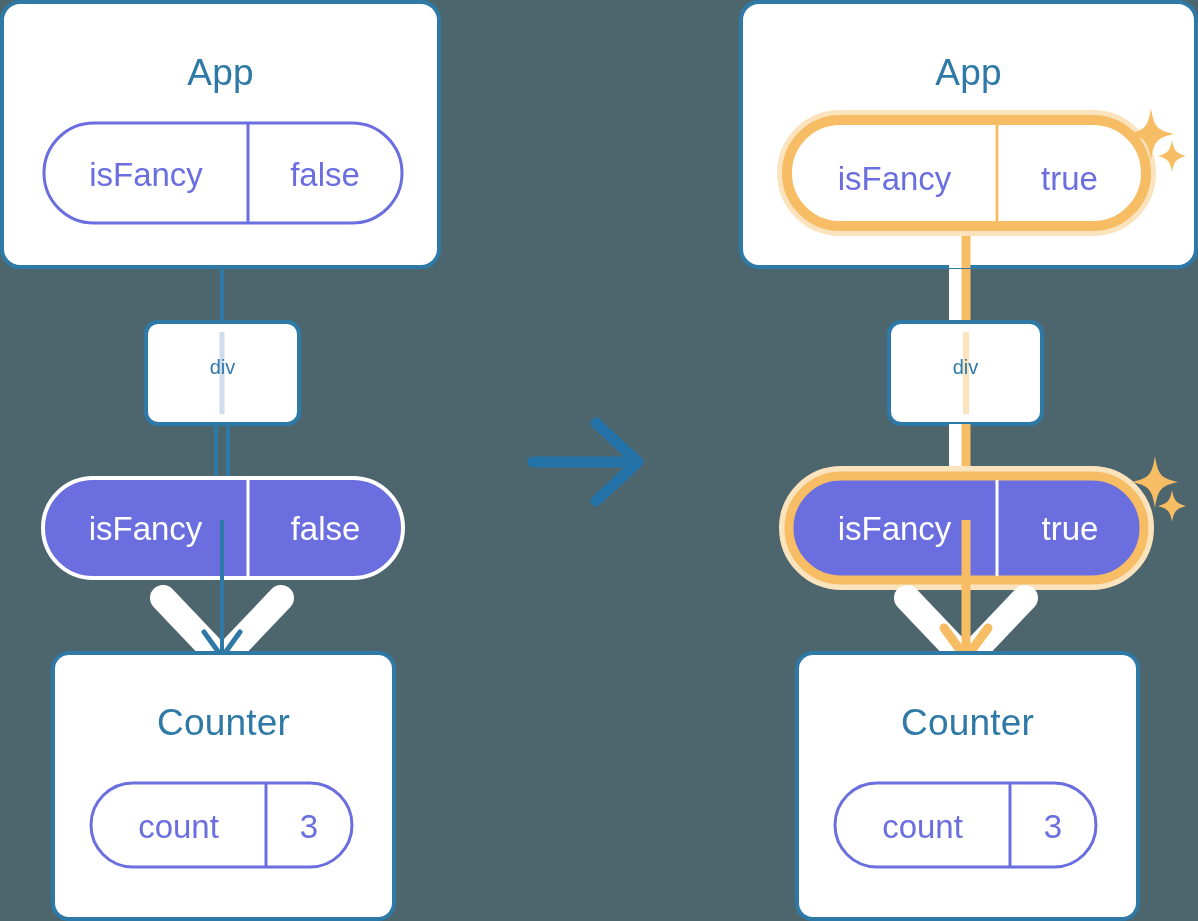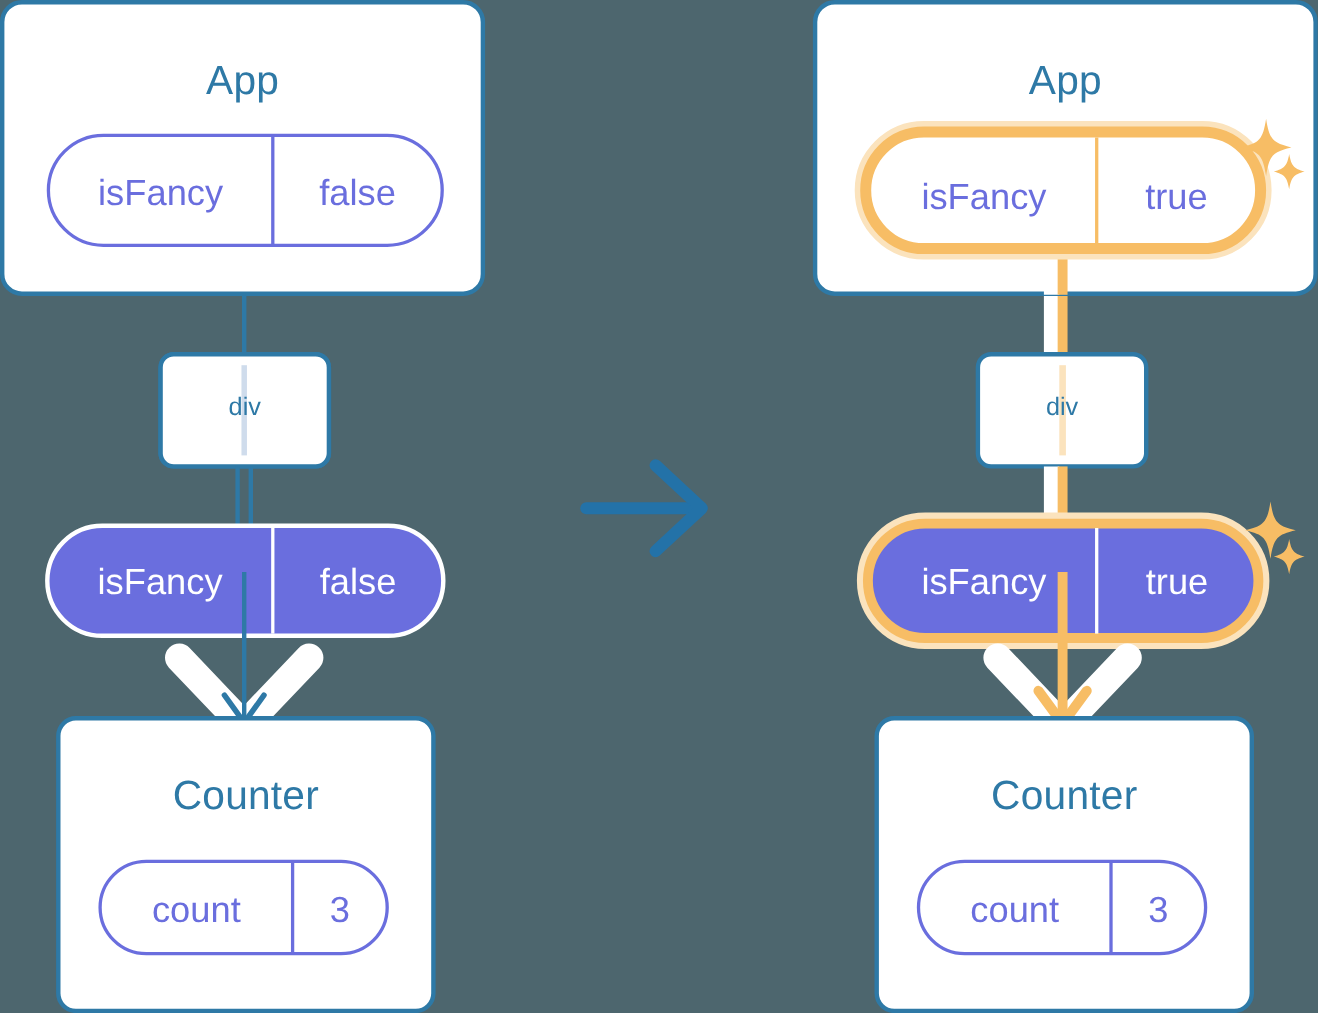--- a/index.html
+++ b/index.html
@@ -41,21 +41,21 @@
   }
   .pill-label-solid {
     color: #ffffff;
     font-size: 33px;
   }
   .pill-label-bold {
     font-weight: normal;
   }
   .div-label {
     color: #2e79a6;
-    font-size: 23px;
+    font-size: 20px;
   }
 </style>
 </head>
 <body>
 
 <div id="stage">
 
   <svg class="svg-layer" viewBox="0 0 1198 921">
 
     <line x1="222" y1="265" x2="222" y2="330" stroke="#2e79a6" stroke-width="4"></line>

